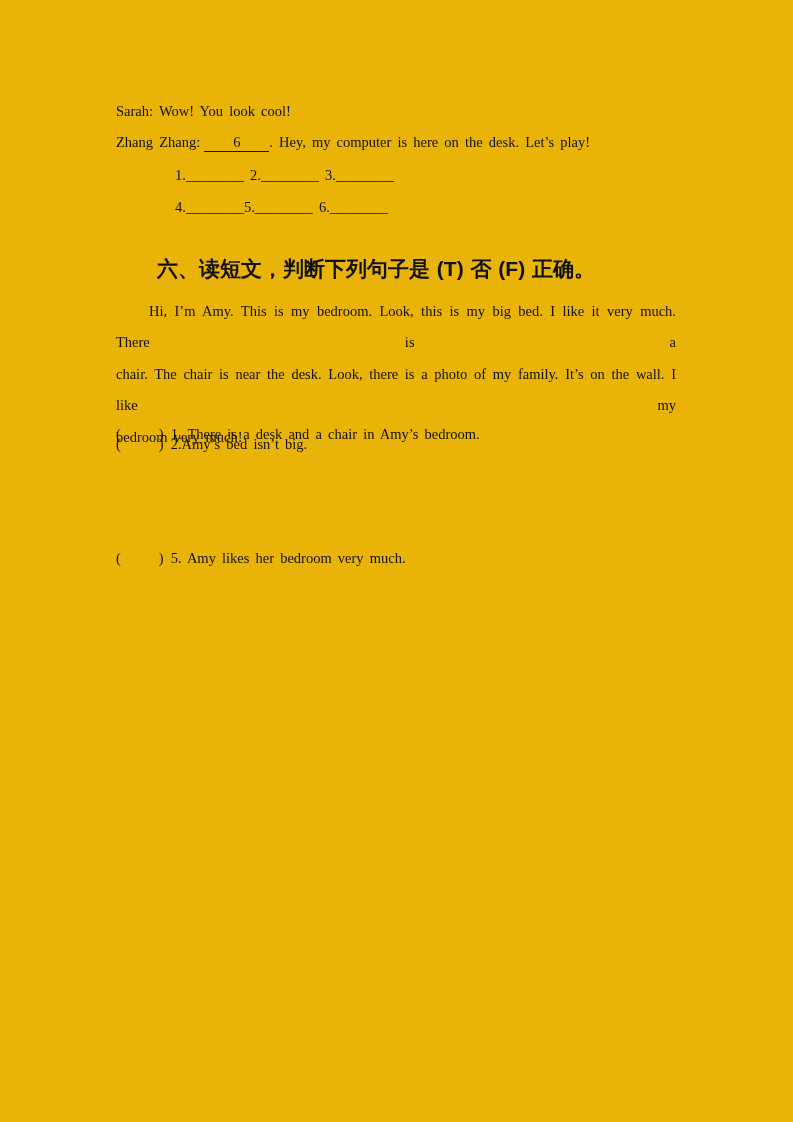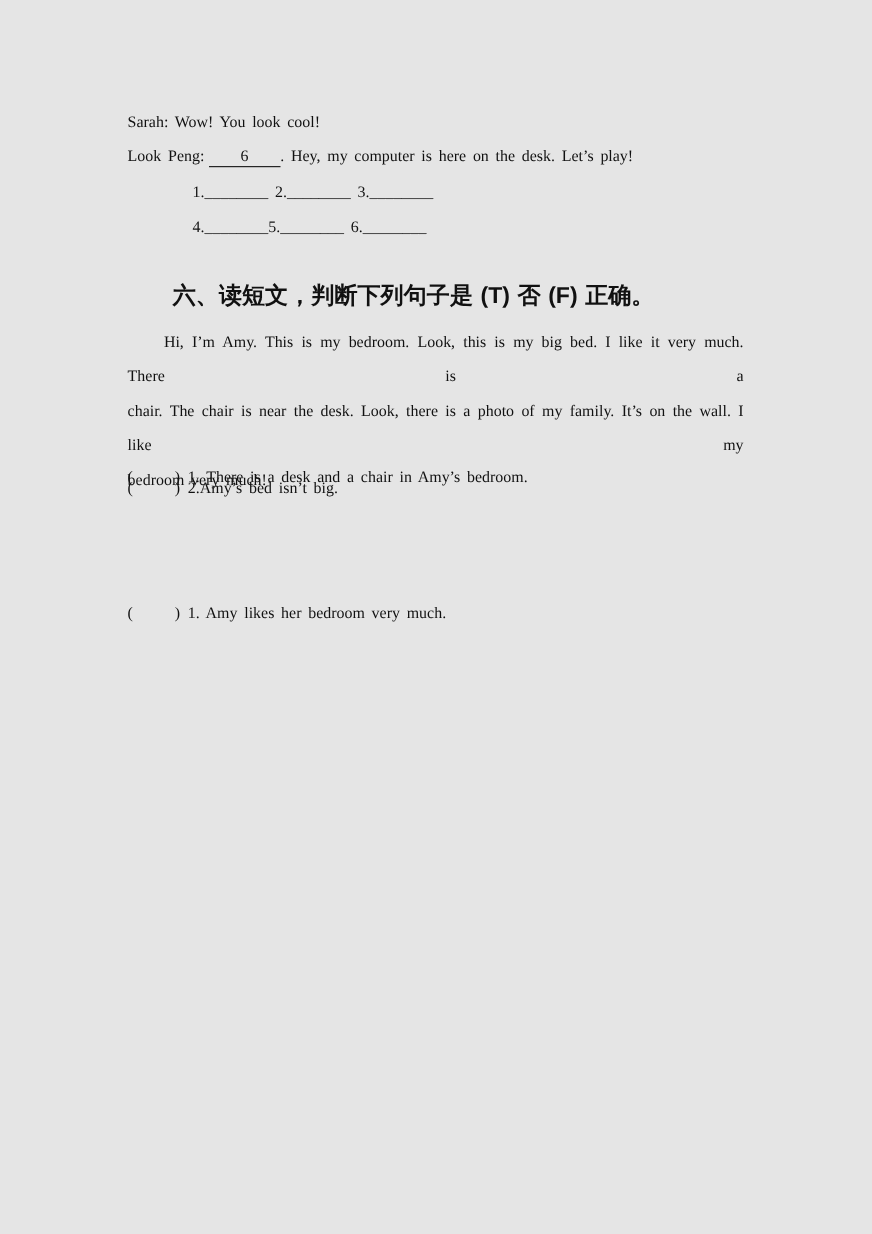--- a/index.html
+++ b/index.html
@@ -4,21 +4,21 @@
 <style>
   html, body {
     margin: 0;
     padding: 0;
     background: #ffffff;
   }
   .page {
     position: relative;
     width: 793px;
     height: 1122px;
-    background: #e5e5e5;
+    background: #eab308;
     font-family: "Liberation Serif", serif;
     font-size: 14.5px;
     color: #111111;
     overflow: hidden;
   }
   .content {
     position: absolute;
     left: 116px;
     top: 0;
     width: 560px;
@@ -79,36 +79,36 @@
   .qtext { margin-left: 7px; }
 </style>
 </head>
 <body>
 
 <div class="page">
   <div class="content">
 
     <div class="line dialogue-sarah">Sarah: Wow! You look cool!</div>
 
-    <div class="line dialogue-zhang"><span>Look Peng:</span><span class="fill-blank">6</span><span>. Hey, my computer is here on the desk. Let’s play!</span></div>
+    <div class="line dialogue-zhang"><span>Zhang Zhang:</span><span class="fill-blank">6</span><span>. Hey, my computer is here on the desk. Let’s play!</span></div>
 
     <div class="line blank-row-1">1.________ 2.________ 3.________</div>
 
     <div class="line blank-row-2">4.________5.________ 6.________</div>
 
     <div class="line section-heading">六、读短文，判断下列句子是 (T) 否 (F) 正确。</div>
 
     <div class="passage">
       <div class="pline first">Hi, I’m Amy. This is my bedroom. Look, this is my big bed. I like it very much. There is a</div>
       <div class="pline">chair. The chair is near the desk. Look, there is a photo of my family. It’s on the wall. I like my</div>
       <div class="pline last">bedroom very much!</div>
     </div>
 
     <div class="line question q1"><span class="paren">(</span><span class="answer-gap"></span><span class="paren">)</span><span class="qtext">1. There is a desk and a chair in Amy’s bedroom.</span></div>
 
     <div class="line question q2"><span class="paren">(</span><span class="answer-gap"></span><span class="paren">)</span><span class="qtext">2.Amy’s bed isn’t big.</span></div>
 
 
 
-    <div class="line question q5"><span class="paren">(</span><span class="answer-gap"></span><span class="paren">)</span><span class="qtext">1. Amy likes her bedroom very much.</span></div>
+    <div class="line question q5"><span class="paren">(</span><span class="answer-gap"></span><span class="paren">)</span><span class="qtext">5. Amy likes her bedroom very much.</span></div>
 
   </div>
 </div>
 
 </body></html>

